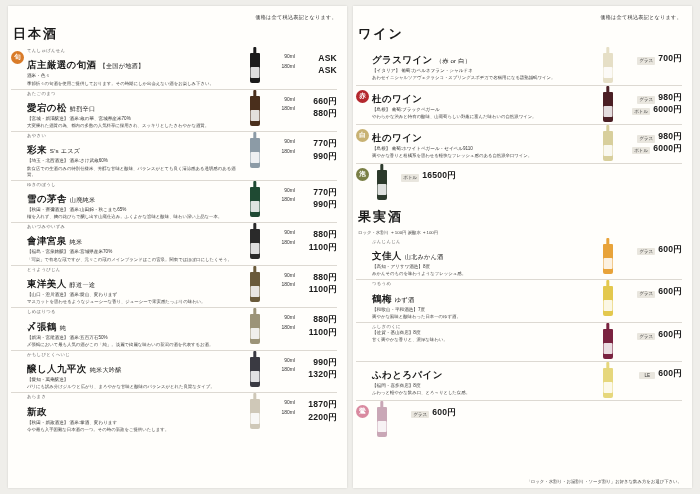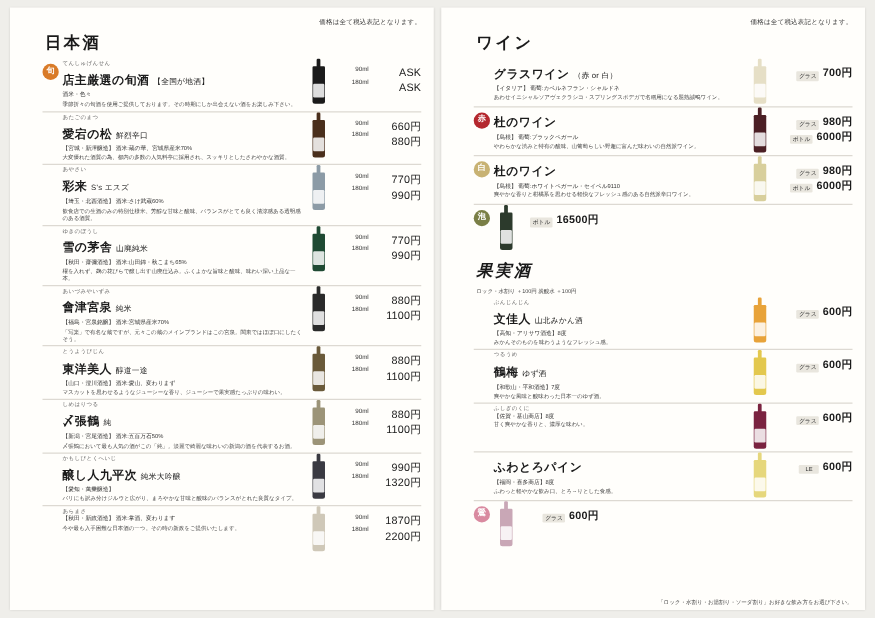--- a/index.html
+++ b/index.html
@@ -15,21 +15,21 @@
     position:relative;
     width:700px; height:494px;
     display:flex;
     gap:6px;
     padding:6px 8px;
   }
   .sheet {
     background:#fffefb;
     flex:1 1 0;
     position:relative;
-    padding:8px 10px 6px 26px;
+    padding:8px 10px 6px 3px;
     box-shadow:0 0 2px rgba(0,0,0,0.12);
   }
   .tax-note {
     text-align:right;
     font-size:5.2px;
     color:#333;
     letter-spacing:0.2px;
     margin-bottom:4px;
   }
   .section-head {
@@ -143,21 +143,21 @@
     color:#333;
     text-align:right;
     line-height:1.9;
     padding-top:3px;
   }
   .price {
     width:42px;
     flex:0 0 42px;
     text-align:right;
     font-size:8.6px;
-    font-weight:normal;
+    font-weight:bold;
     line-height:1.45;
     padding-top:3px;
     letter-spacing:0.2px;
   }
   
   .wprice {
     width:64px;
     flex:0 0 64px;
     text-align:right;
     padding-top:4px;
@@ -378,20 +378,21 @@
           </div>
           <div class="price">
             <div>990円</div>
             <div>1320円</div>
           </div>
         </div>
         <div class="item">
           <div class="badge-col"></div>
           <div class="info">
             <div class="furigana">あらまさ</div>
+            <div><span class="name">新政</span></div>
             <div class="meta">【秋田・新政酒造】 酒米:掌酒、変わります</div>
             <div class="desc">今や最も入手困難な日本酒の一つ。その時の新政をご提供いたします。</div>
           </div>
           <div class="bottle">
             <div class="b" style="background: rgb(207, 200, 184);">
               <div class="lbl"></div>
             </div>
           </div>
           <div class="vol">
             <div>90ml</div>
@@ -488,21 +489,21 @@
             </div>
           </div>
           <div class="wprice">
             <div class="wline">
               <span class="tag">ボトル</span>
               <span class="wamt">16500円</span>
             </div>
           </div>
         </div>
       </div>
-    <div class="section-head" style="margin-top:6px;font-style:italic;">果実酒</div>
+    <div class="section-head" style="margin-top:6px;">果実酒</div>
     <div class="soda-note">ロック・水割り ＋100円
 炭酸水 ＋100円</div>
     <div class="col-inner" id="fruit-items">
         <div class="item">
           <div class="badge-col"></div>
           <div class="info">
             <div class="furigana">ぶんじんじん</div>
             <div><span class="name">文佳人<span class="sub">山北みかん酒</span></span></div>
             <div class="meta">【高知・アリサワ酒造】8度</div>
             <div class="desc">みかんそのものを味わうようなフレッシュ感。</div>

